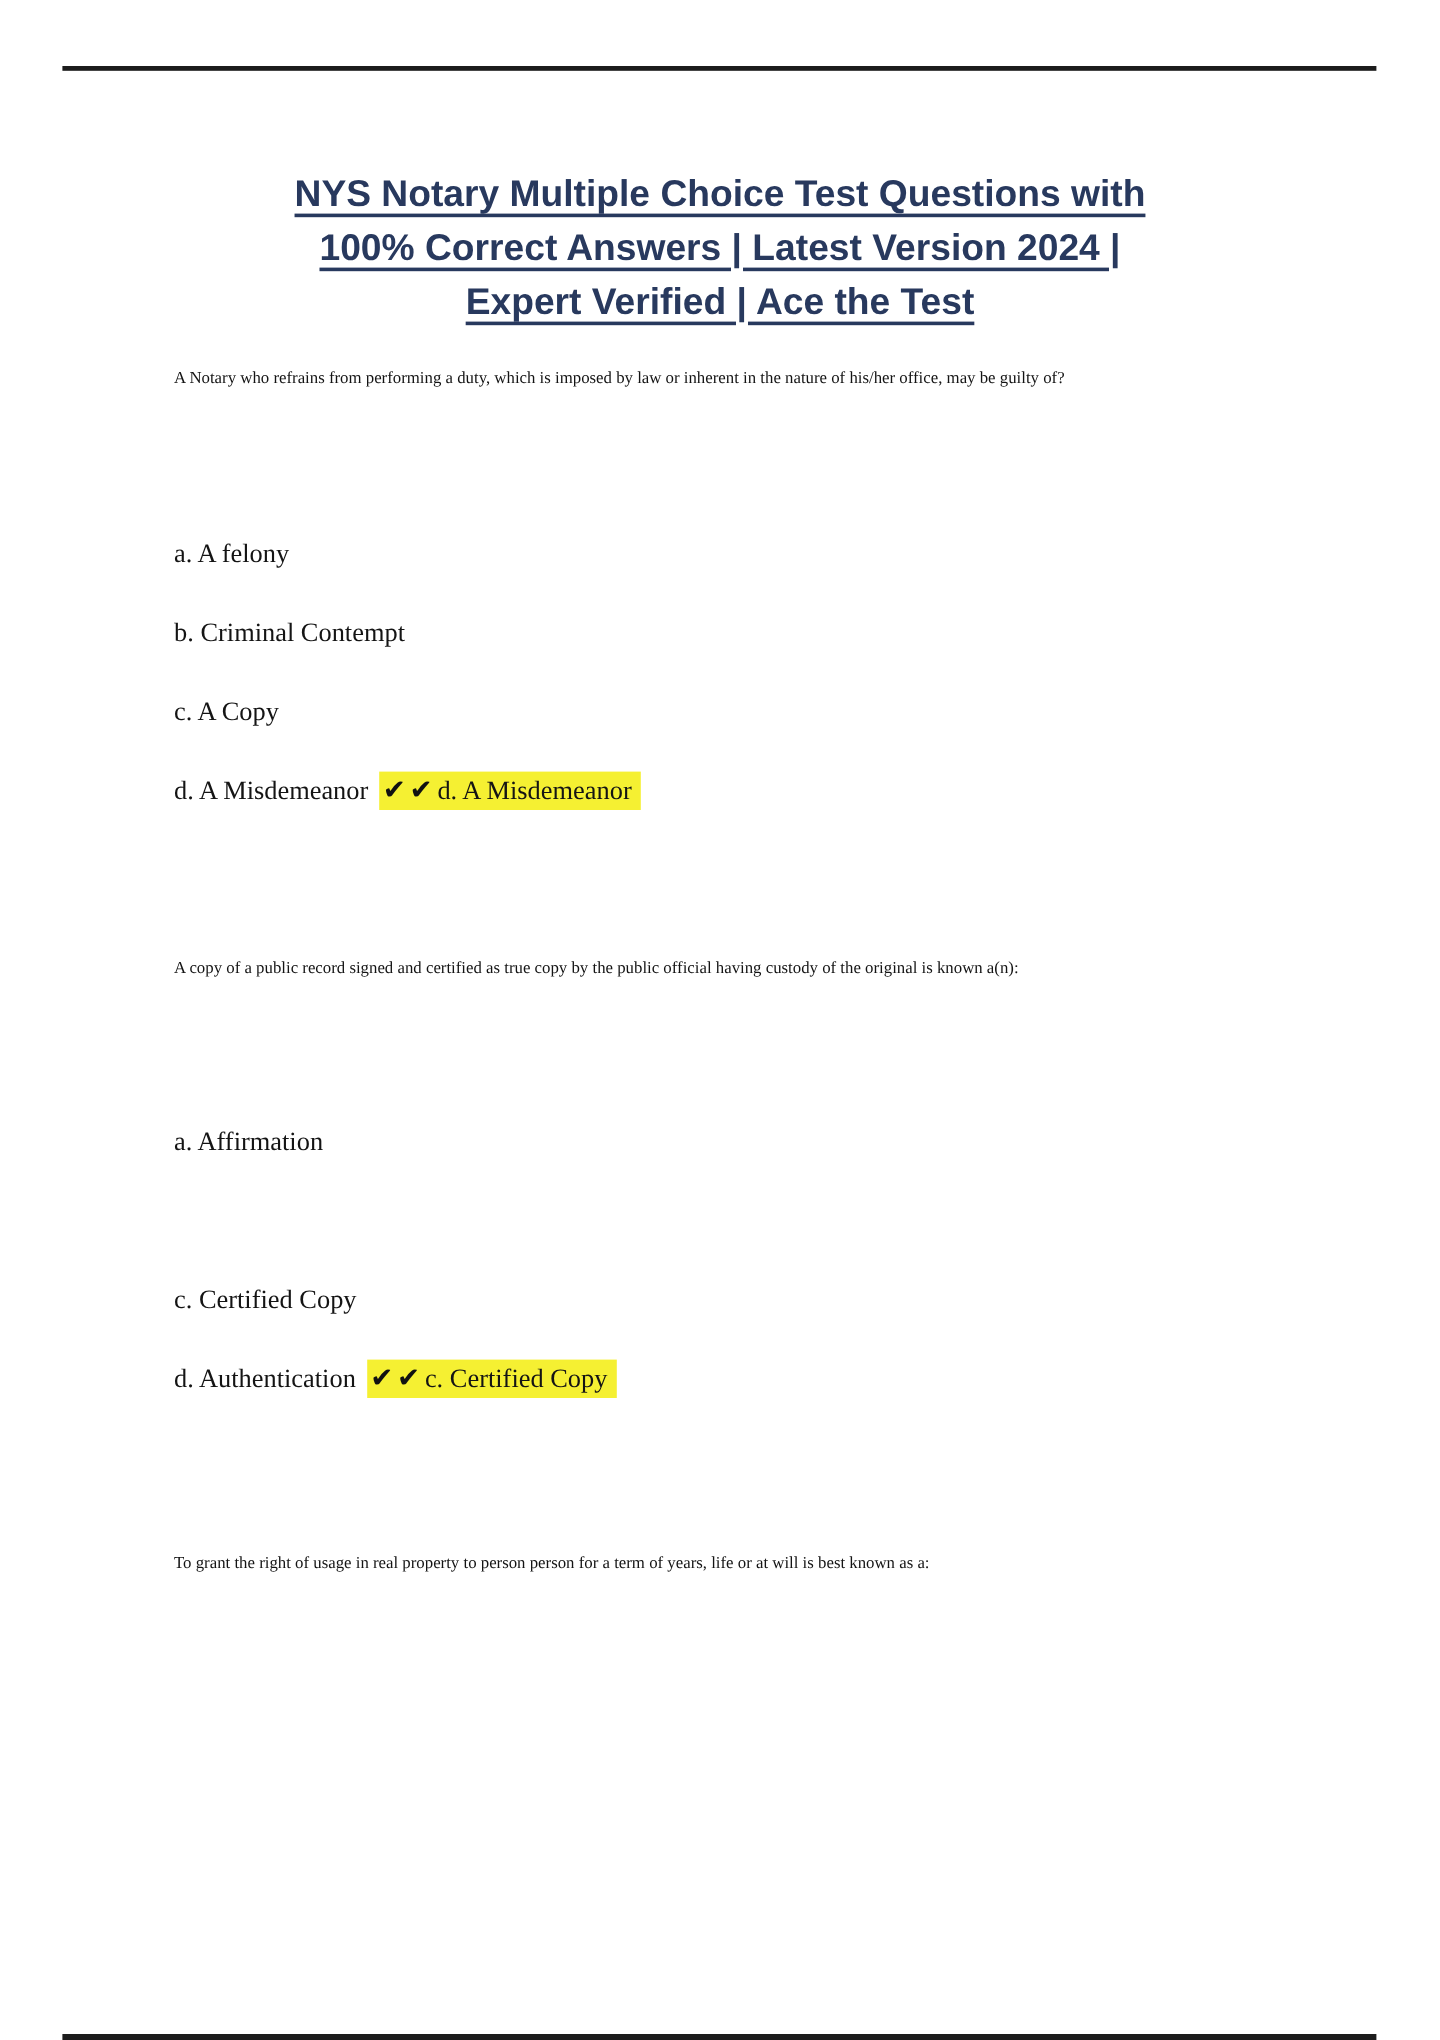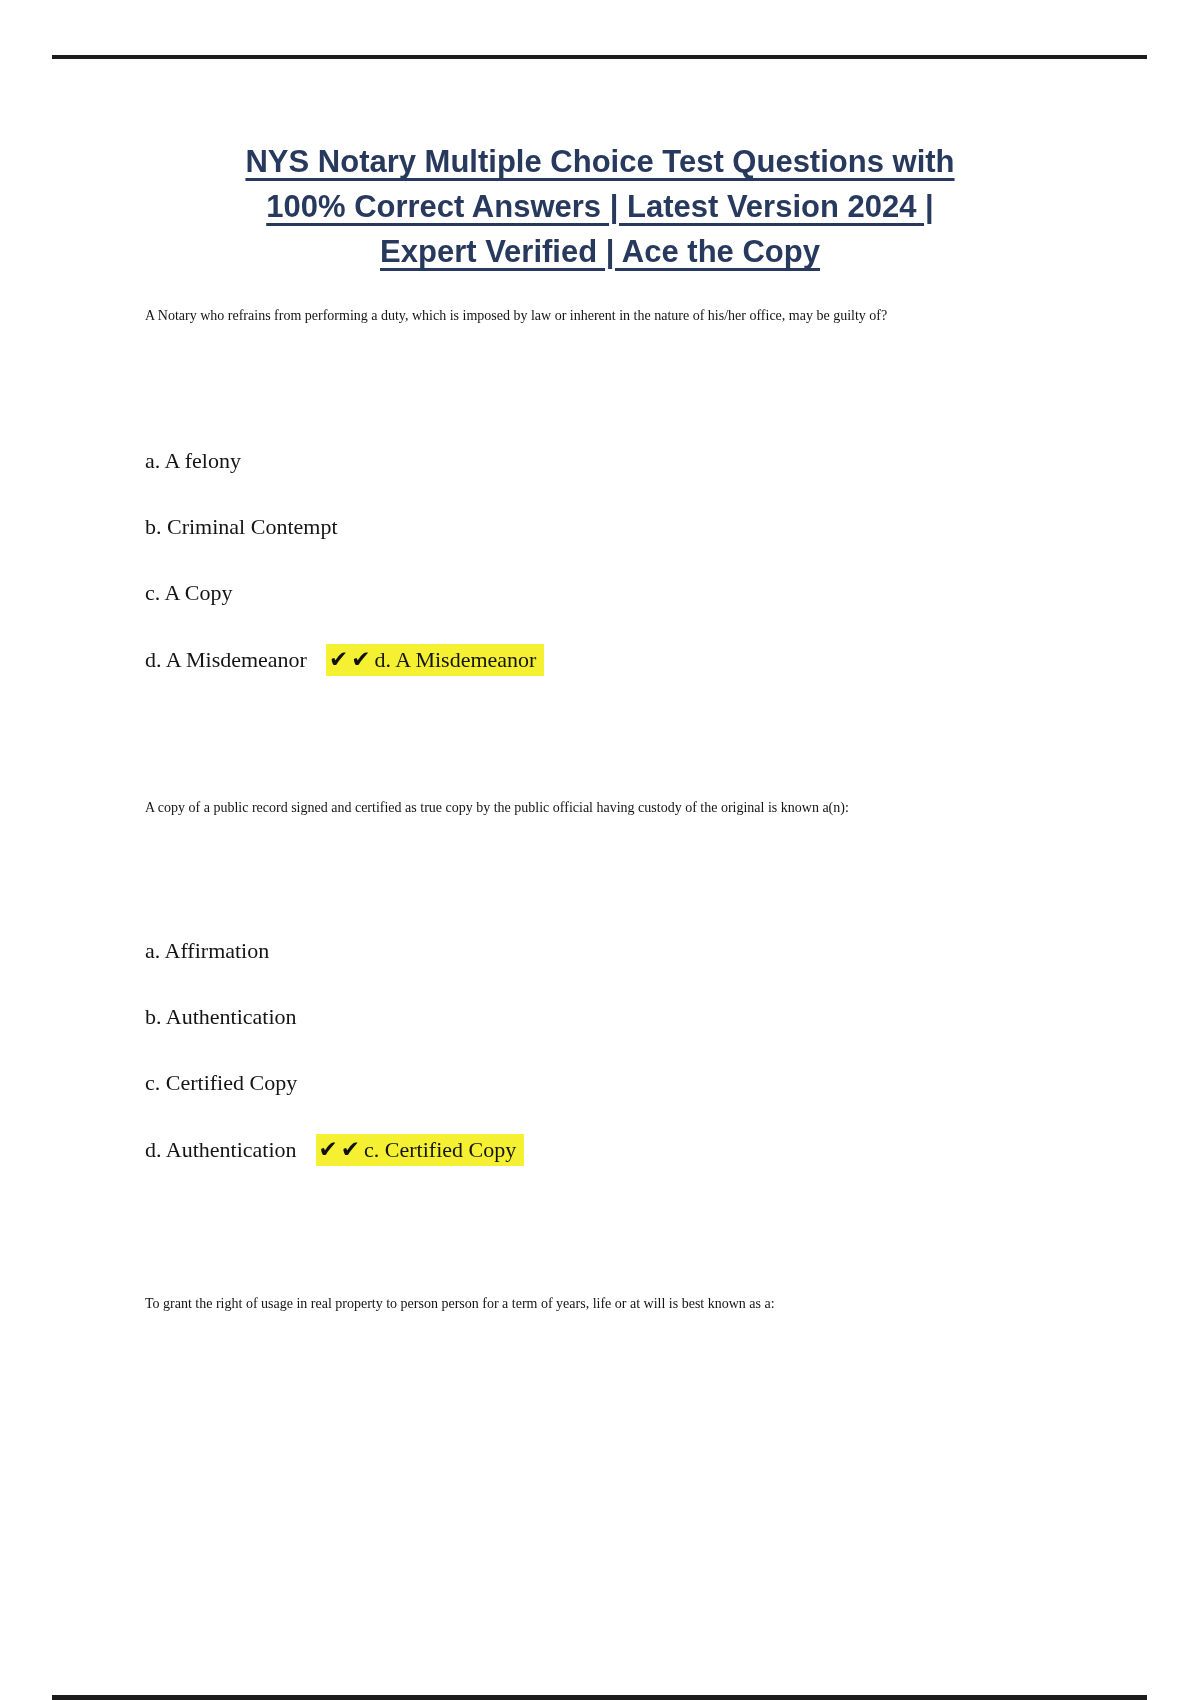--- a/index.html
+++ b/index.html
@@ -35,21 +35,21 @@
     position: absolute; left: 145px; width: 1000px; margin: 0;
     font-size: 14px; line-height: 52px;
   }
   .option {
     position: absolute; left: 145px; width: 1000px;
     font-size: 22px; line-height: 30px;
     white-space: nowrap;
   }
   .highlight {
     background: var(--highlight, #F5F032);
-    margin-left: 19px;
+    margin-left: 9px;
     padding: 3px 8px 4px 3px;
   }
   .checks {
     font-family: "DejaVu Sans", sans-serif;
     font-weight: bold;
     font-size: 23px;
     letter-spacing: 3px;
     margin-right: 1px;
     color: var(--checkmark, #111111);
   }
@@ -57,34 +57,33 @@
 </head>
 <body>
 
 <div class="page">
 
   <div class="rule rule-top"></div>
 
   <h1 class="title">
     <span class="title-line">NYS Notary Multiple Choice Test Questions with</span>
     <span class="title-line">100% Correct Answers | Latest Version 2024 |</span>
-    <span class="title-line">Expert Verified | Ace the Copy</span>
+    <span class="title-line">Expert Verified | Ace the Test</span>
   </h1>
 
   <p class="prompt" style="top:290px">A Notary who refrains from performing a duty, which is imposed by law or inherent in the nature of his/her office, may be guilty of?</p>
   <div class="option" style="top:512px">b. Criminal Contempt</div>
   <div class="option" style="top:446px">a. A felony</div>
   <div class="option" style="top:578px">c. A Copy</div>
   <div class="option" style="top:644px">
     <span>d. A Misdemeanor</span><span class="highlight"><span class="checks">✔✔</span><span>d. A Misdemeanor</span></span>
   </div>
 
   <p class="prompt" style="top:782px">A copy of a public record signed and certified as true copy by the public official having custody of the original is known a(n):</p>
   <div class="option" style="top:936px">a. Affirmation</div>
-  <div class="option" style="top:1002px">b. Authentication</div>
   <div class="option" style="top:1068px">c. Certified Copy</div>
   <div class="option" style="top:1134px">
     <span>d. Authentication</span><span class="highlight"><span class="checks">✔✔</span><span>c. Certified Copy</span></span>
   </div>
 
   <p class="prompt" style="top:1278px">To grant the right of usage in real property to person person for a term of years, life or at will is best known as a:</p>
 
   <div class="rule rule-bottom"></div>
 
 </div>

